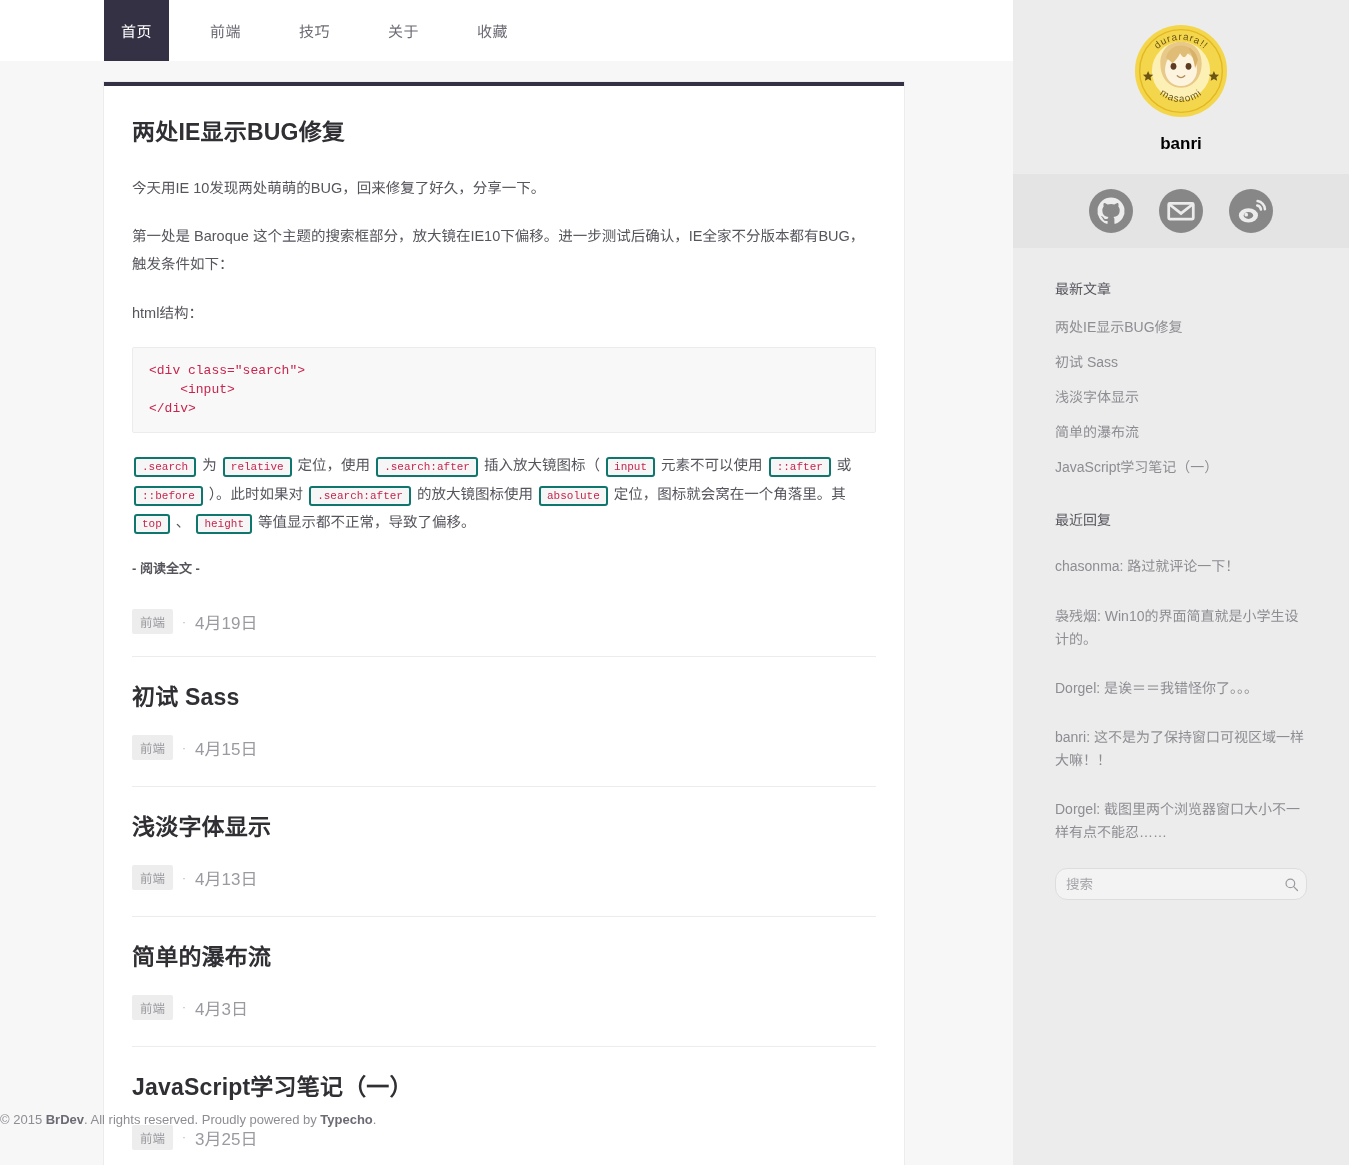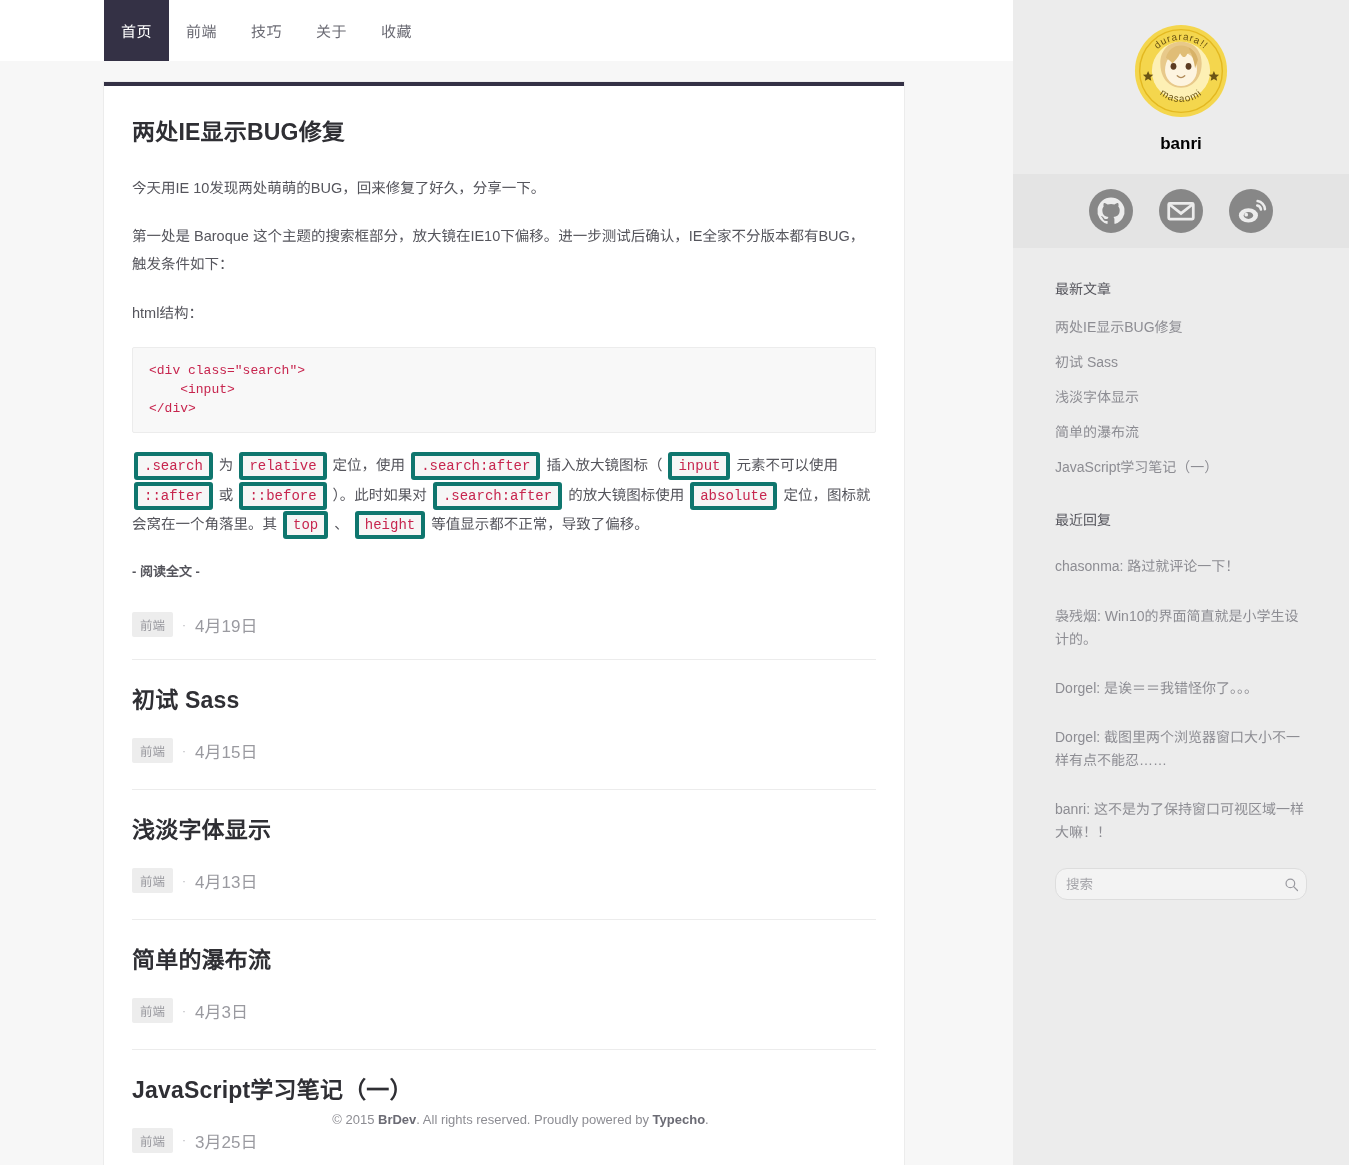--- a/index.html
+++ b/index.html
@@ -11,21 +11,21 @@
     font-family: "Liberation Sans", "DejaVu Sans", sans-serif;
     -webkit-font-smoothing: antialiased;
   }
   .page { position: relative; width: 1349px; height: 1165px; overflow: hidden; background: #f7f7f7; }
 
   
   .topbar {
     position: absolute; left: 0; top: 0; width: 1013px; height: 61px;
     background: #ffffff;
   }
-  .nav { display: flex; align-items: flex-end; height: 61px; padding-left: 104px; }
+  .nav { display: flex; align-items: flex-end; height: 61px; padding-left: 104px; gap: 24px; }
   .nav-item {
     display: flex; align-items: center; justify-content: center;
     padding: 0 17px; height: 61px;
     font-size: 15px; color: #6b6b74; text-decoration: none;
     letter-spacing: .5px; cursor: pointer;
   }
   .nav-item.active { background: #343145; color: #ffffff; }
 
   
   .content-wrap {
@@ -56,26 +56,26 @@
     border-radius: 2px;
     padding: 14px 16px;
     font-family: "Liberation Mono", "DejaVu Sans Mono", monospace;
     font-size: 13px; line-height: 1.45;
     color: #c7254e;
     white-space: pre;
     overflow: hidden;
   }
   code.inline {
     background: #f6f6f6;
-    border: 4px solid #0f766e;
+    border: 2px solid #0f766e;
     border-radius: 3px;
     padding: 2px 6px;
     margin: 0 2px;
     font-family: "Liberation Mono", "DejaVu Sans Mono", monospace;
-    font-size: 14px;
+    font-size: 11px;
     color: #c7254e;
     white-space: nowrap;
   }
   .more {
     display: inline-block;
     margin: 2px 0 32px 0;
     font-size: 13px; font-weight: bold; color: #55555c;
     text-decoration: none; cursor: pointer;
   }
   .meta { display: flex; align-items: center; gap: 9px; margin: 0 0 22px 0; }
@@ -91,22 +91,22 @@
 
   
   .pager {
     display: flex; align-items: center; justify-content: space-between;
     border-top: 1px solid #ececec;
     padding-top: 20px; margin-top: 4px;
   }
 
   
   .footer {
-    position: absolute; left: 14px; top: 1112px; width: 1013px;
-    text-align: center; font-size: 13px; color: #8d8d93;
+    position: absolute; left: 0; top: 1112px; width: 1013px;
+    font-size: 13px; color: #8d8d93;
   }
   .footer b { color: #6b6b74; }
 
   
   .sidebar {
     position: absolute; right: 0; top: 0; width: 336px; height: 1165px;
     background: #ececec;
   }
   .profile { padding: 24px 0 20px 0; text-align: center; }
   .avatar {
@@ -312,22 +312,22 @@
         <li><a>JavaScript学习笔记（一）</a></li>
       </ul>
     </div>
 
     <div class="widget comments">
       <div class="widget-title">最近回复</div>
       <ul>
         <li><a>chasonma: 路过就评论一下！</a></li>
         <li><a>袅残烟: Win10的界面简直就是小学生设计的。</a></li>
         <li><a>Dorgel: 是诶＝＝我错怪你了。。。</a></li>
+        <li><a>banri: 这不是为了保持窗口可视区域一样大嘛！！</a></li>
         <li><a>Dorgel: 截图里两个浏览器窗口大小不一样有点不能忍……</a></li>
-        <li><a>banri: 这不是为了保持窗口可视区域一样大嘛！！</a></li>
       </ul>
 
       <div class="search-box">
         <input type="text" placeholder="搜索" style="">
         <button class="search-btn">
           <svg width="15" height="15" viewBox="0 0 16 16" aria-hidden="true">
             <circle cx="6.8" cy="6.8" r="4.6" fill="none" stroke="#9a9aa0" stroke-width="1.3"></circle>
             <path d="M10.3 10.3L14.4 14.4" stroke="#9a9aa0" stroke-width="1.3" stroke-linecap="round"></path>
           </svg>
         </button>

